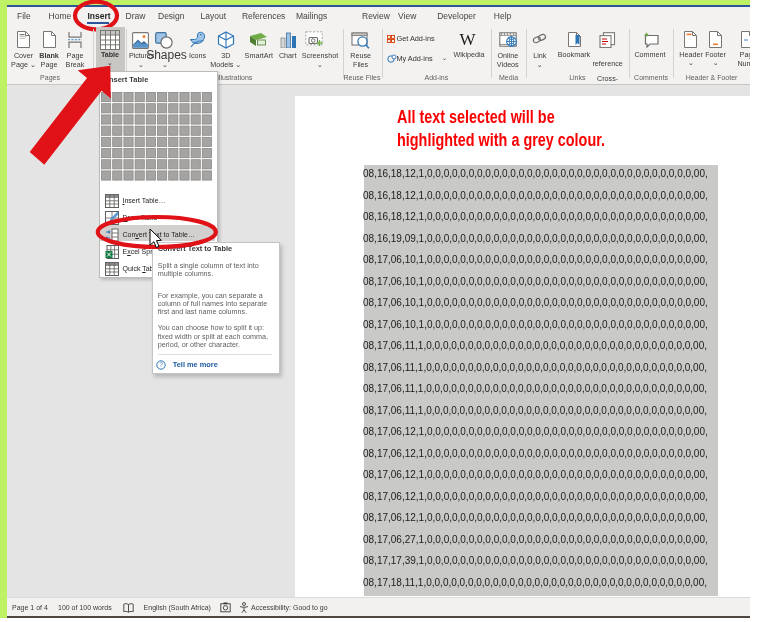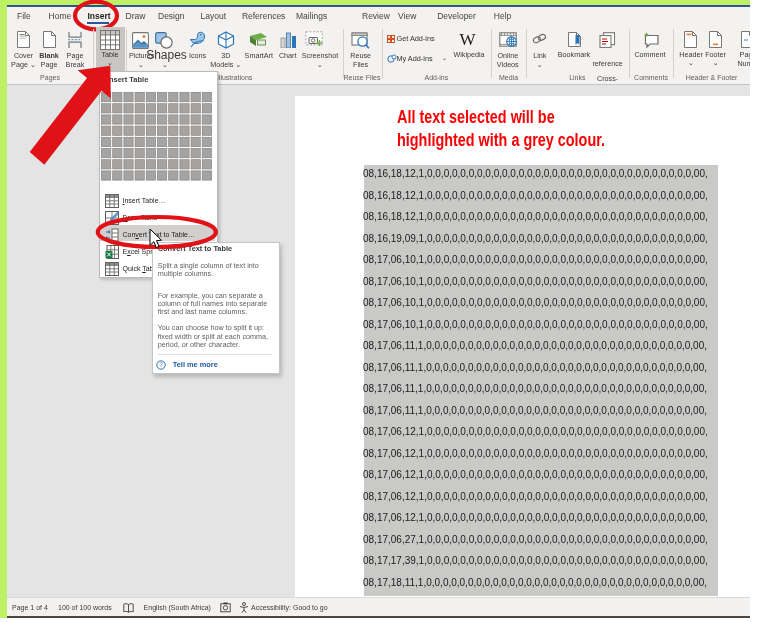--- a/index.html
+++ b/index.html
@@ -68,21 +68,21 @@
 <div style="position:absolute;left:49px;top:51.5px;transform:translateX(-50%);font-size:7.2px;line-height:7.2px;color:#3b3a39;font-weight:bold;white-space:nowrap;">Blank</div>
 <div style="position:absolute;left:49px;top:61.0px;transform:translateX(-50%);font-size:7.2px;line-height:7.2px;color:#3b3a39;font-weight:normal;white-space:nowrap;">Page</div>
 <div style="position:absolute;left:75px;top:51.5px;transform:translateX(-50%);font-size:7.2px;line-height:7.2px;color:#3b3a39;font-weight:normal;white-space:nowrap;">Page</div>
 <div style="position:absolute;left:75px;top:61.0px;transform:translateX(-50%);font-size:7.2px;line-height:7.2px;color:#3b3a39;font-weight:normal;white-space:nowrap;">Break</div>
 <div style="position:absolute;left:95.8px;top:26.8px;width:28.8px;height:44.4px;background:#c8c6c3"></div>
 <svg style="position:absolute;left:100px;top:29.5px;" width="20" height="20" viewBox="0 0 20 20">
       <rect x="0.5" y="0.5" width="19" height="19" fill="#fff" stroke="#797774"></rect>
       <rect x="0.5" y="0.5" width="19" height="4.5" fill="#c8c6c4" stroke="#797774"></rect>
       <path d="M5.5 1 V19.5 M10.5 1 V19.5 M15.5 1 V19.5 M0.5 10 H19.5 M0.5 14.8 H19.5" stroke="#797774" fill="none"></path>
     </svg>
-<div style="position:absolute;left:110px;top:51.0px;transform:translateX(-50%);font-size:7.2px;line-height:7.2px;color:#33322f;font-weight:normal;white-space:nowrap;">Table</div>
+<div style="position:absolute;left:110px;top:51.0px;transform:translateX(-50%);font-size:7.2px;line-height:7.2px;color:#33322f;font-weight:bold;white-space:nowrap;">Table</div>
 <div style="position:absolute;left:110px;top:59.2px;transform:translateX(-50%);font-size:7px;line-height:7px;color:#33322f;font-weight:normal;white-space:nowrap;">⌄</div>
 <svg style="position:absolute;left:132.4px;top:31.6px;" width="17" height="17" viewBox="0 0 17 17">
       <rect x="0.6" y="0.6" width="15.8" height="15.8" rx="1" fill="#fff" stroke="#797774" stroke-width="1.1"></rect>
       <circle cx="12" cy="4.6" r="1.5" fill="#ed7d31"></circle>
       <path d="M1.2 12.5 L6 7.5 L9.5 11 L12 9 L15.8 12.8 V15.4 H1.2 Z" fill="#41719c"></path>
       <path d="M1.2 13.5 L6 9.5 L9 12 L16 12 L15.8 15.4 H1.2 Z" fill="#5b9bd5" opacity="0.85"></path>
     </svg>
 <div style="position:absolute;left:141.6px;top:51.5px;transform:translateX(-50%);font-size:7.2px;line-height:7.2px;color:#3b3a39;font-weight:normal;white-space:nowrap;letter-spacing:-0.1px">Pictures</div>
 <div style="position:absolute;left:141px;top:61.2px;transform:translateX(-50%);font-size:7px;line-height:7px;color:#3b3a39;font-weight:normal;white-space:nowrap;">⌄</div>
 <svg style="position:absolute;left:155px;top:31.6px;" width="18" height="17" viewBox="0 0 18 17">

